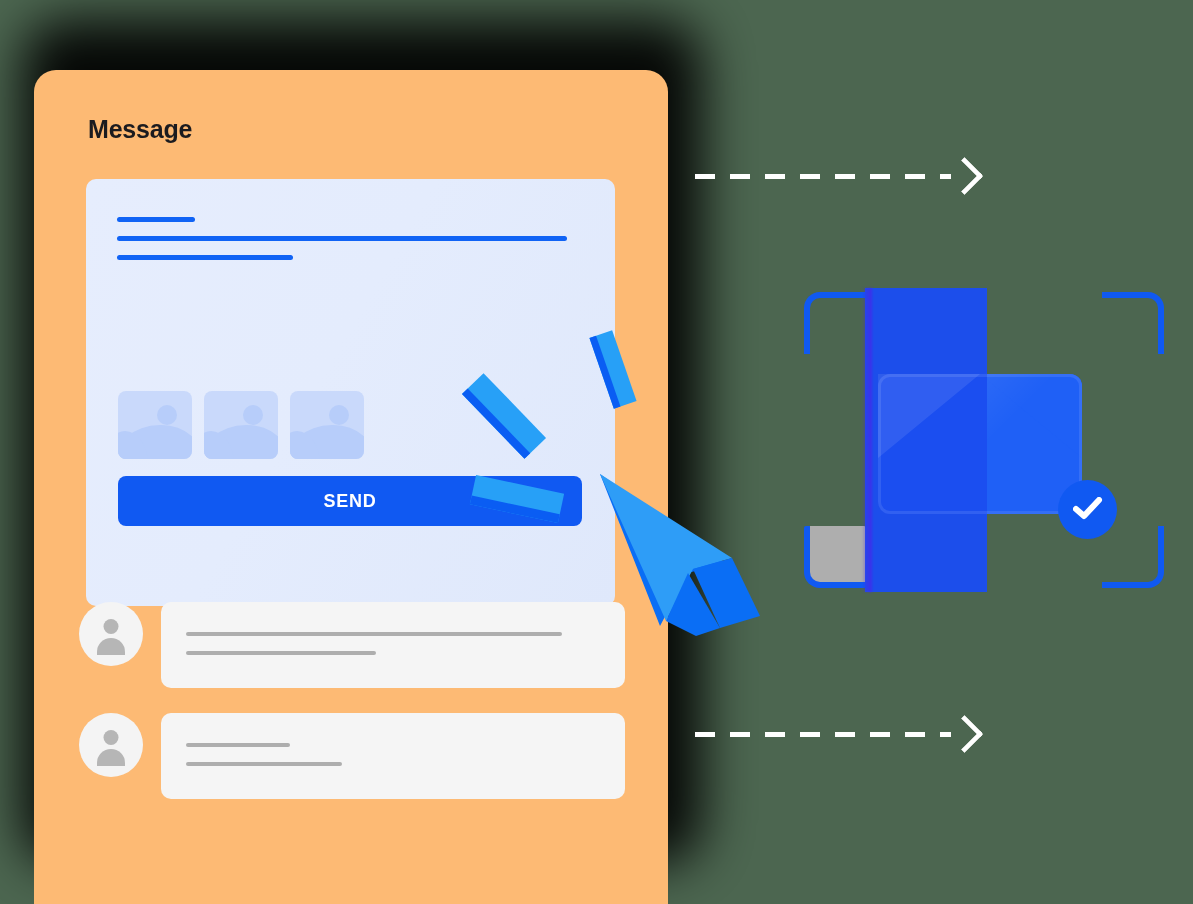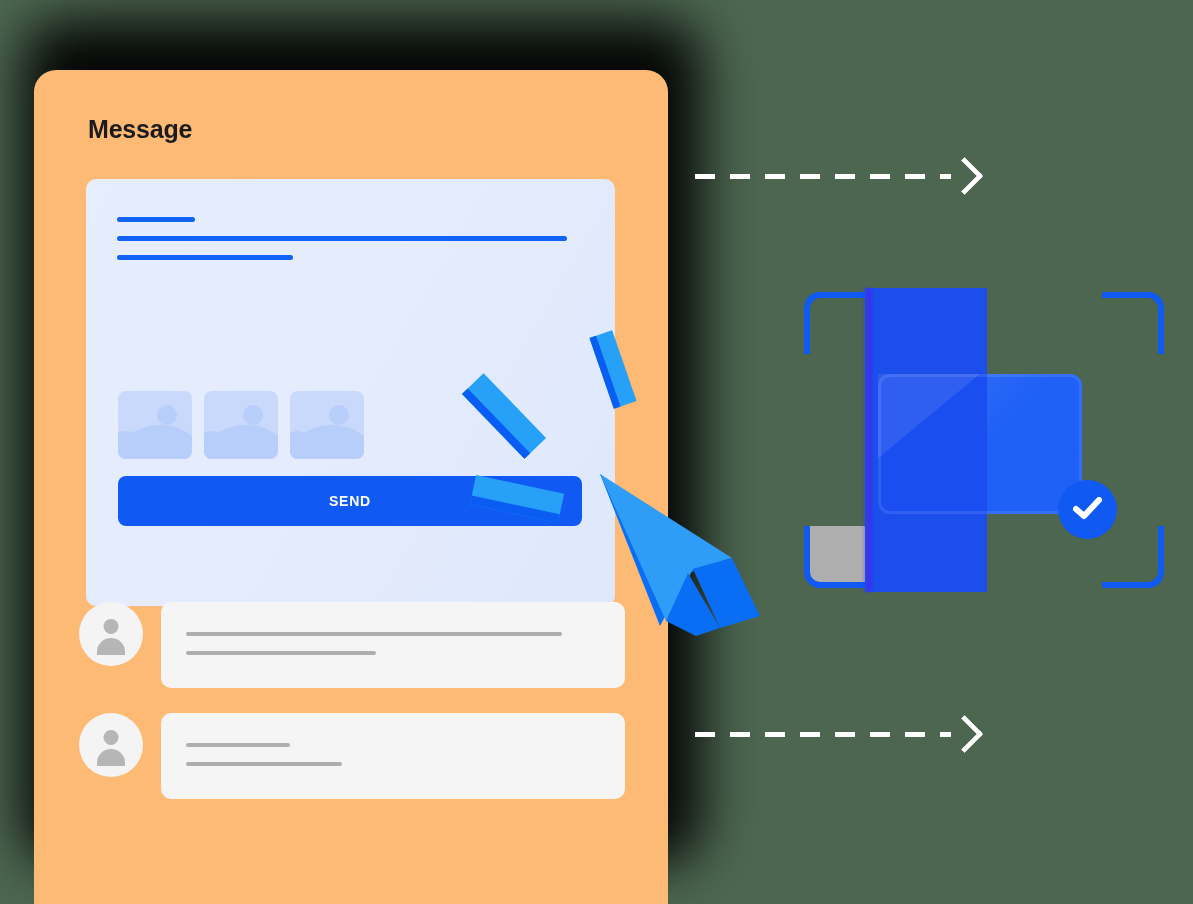--- a/index.html
+++ b/index.html
@@ -122,21 +122,21 @@
     position: absolute;
     left: 32px;
     top: 297px;
     width: 464px;
     height: 50px;
     border: none;
     border-radius: 8px;
     background: #1059f2;
     color: #ffffff;
     font-family: "Liberation Sans", sans-serif;
-    font-size: 14px;
+    font-size: 18px;
     font-weight: bold;
     letter-spacing: 0.8px;
     cursor: pointer;
   }
 
   
   .comment-row {
     position: absolute;
     left: 45px;
     display: flex;

